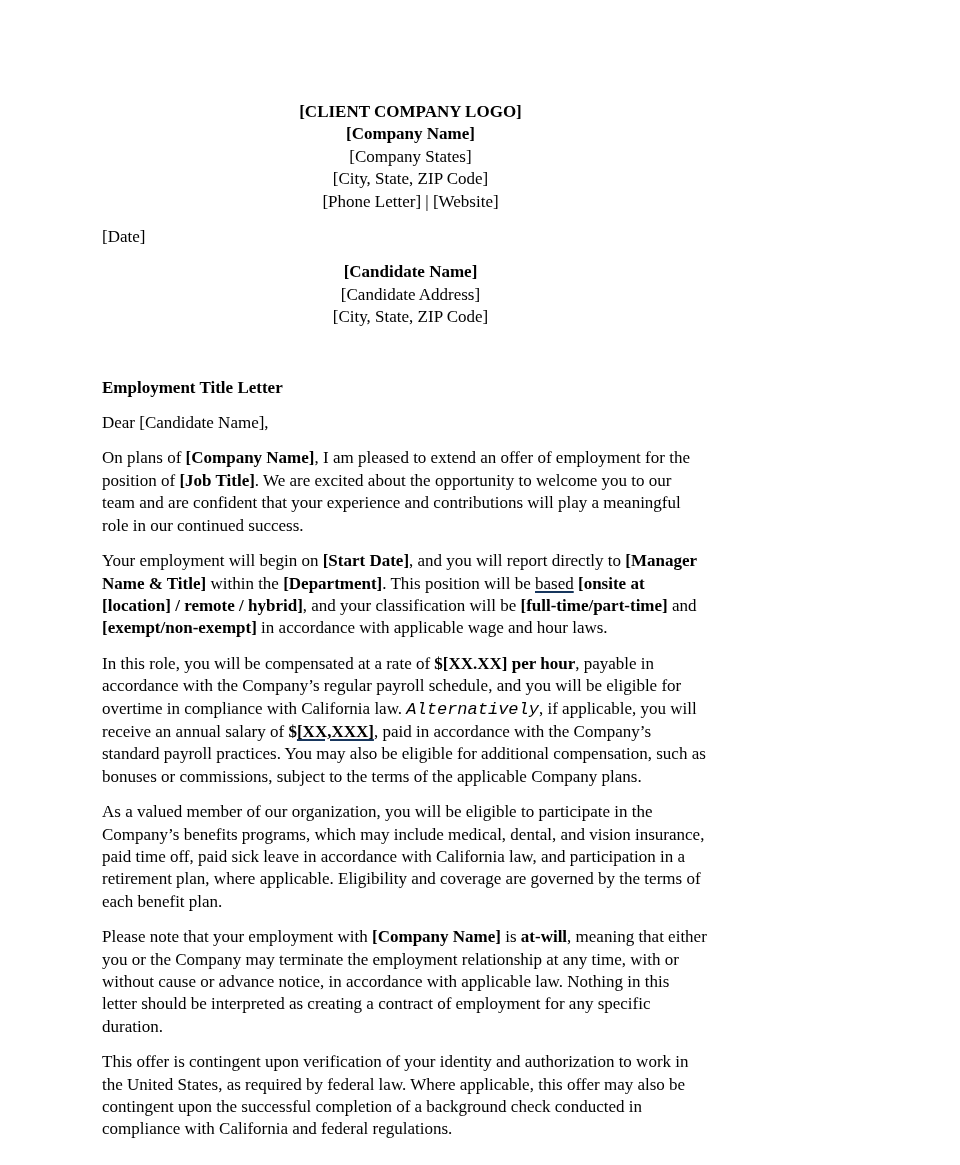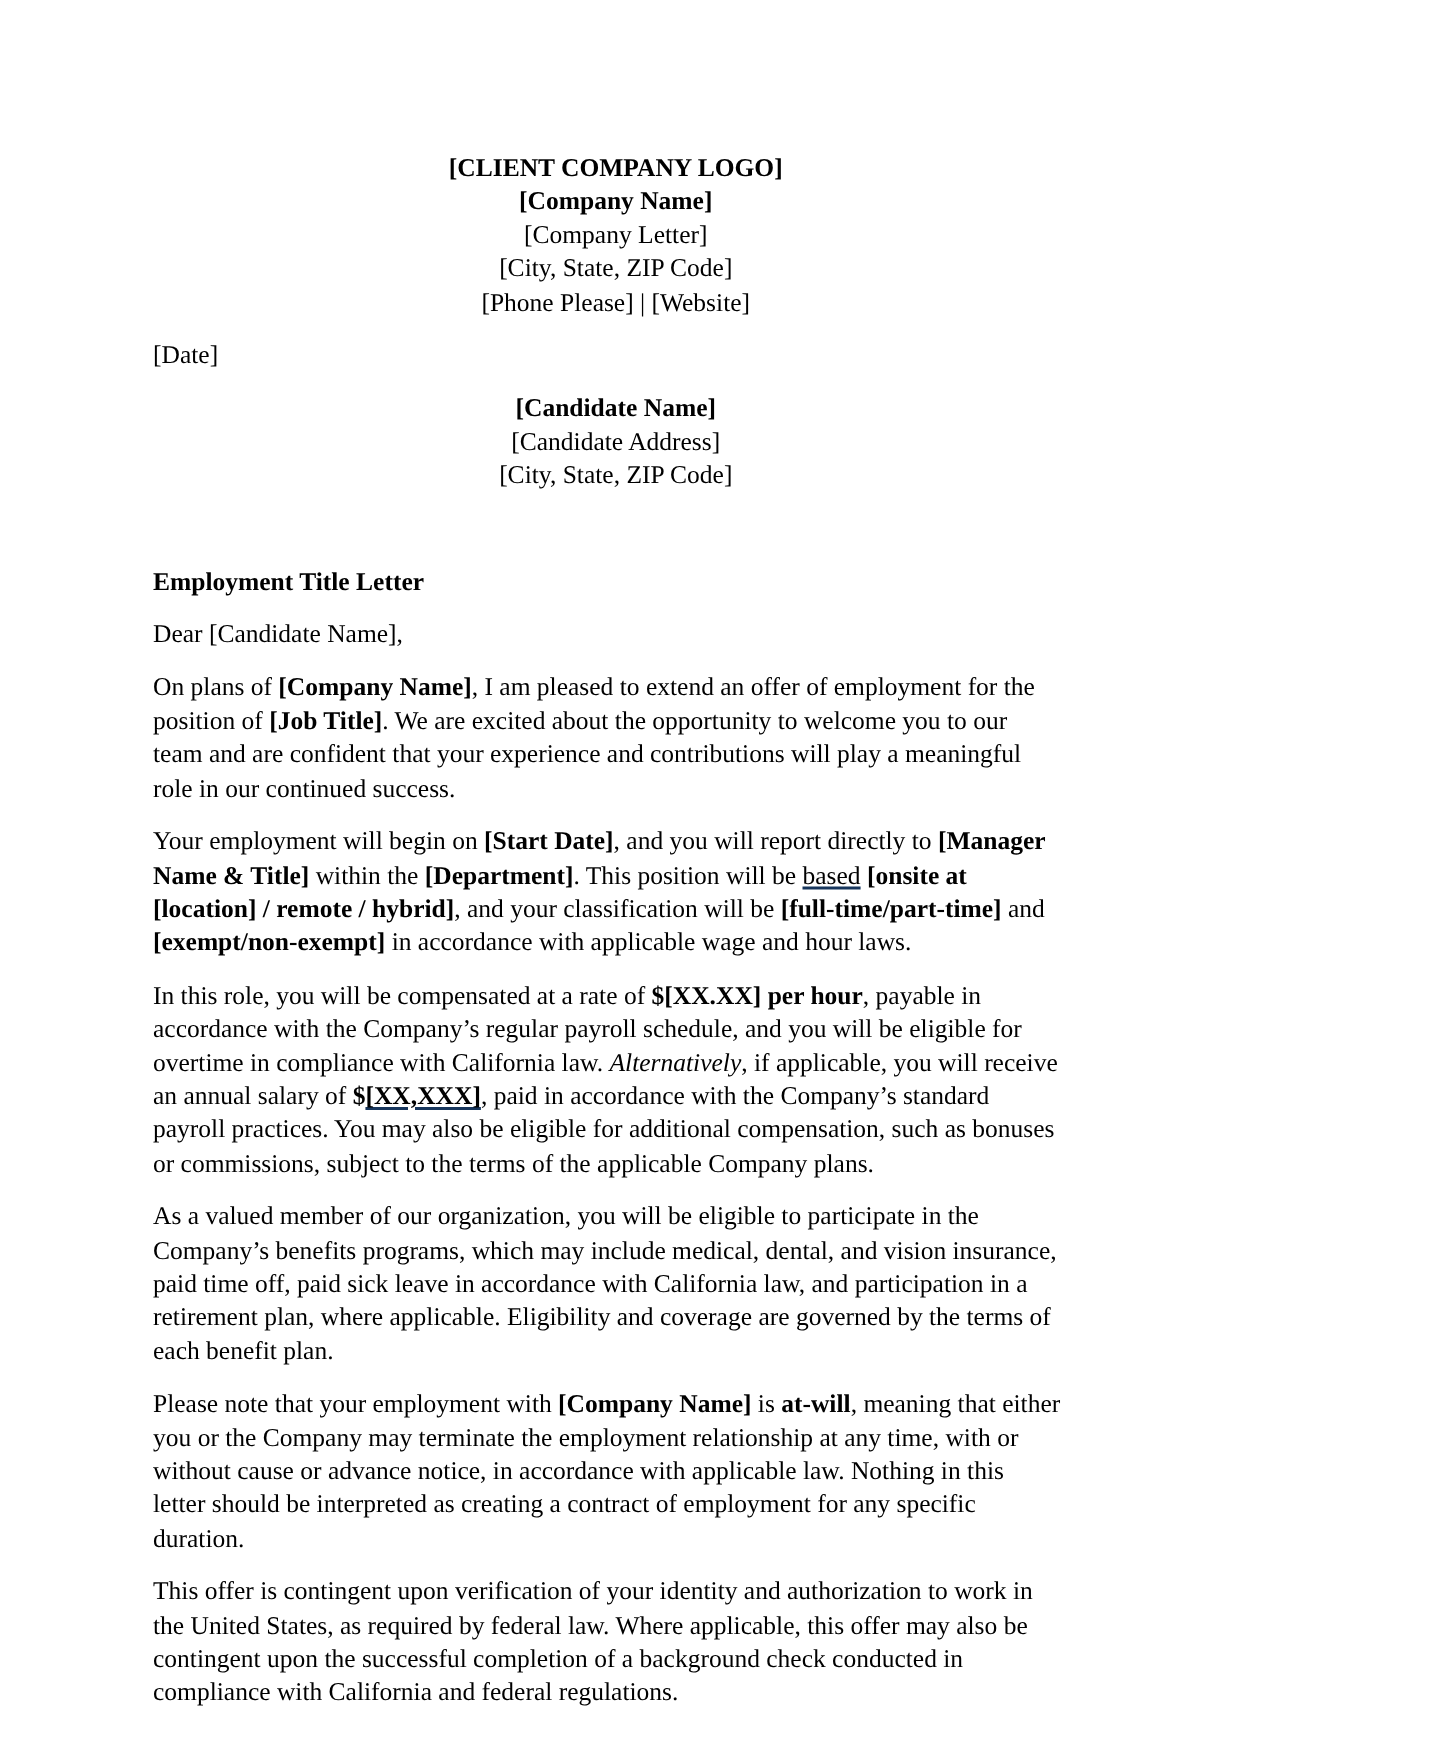--- a/index.html
+++ b/index.html
@@ -18,39 +18,39 @@
     width: 832px;
     height: 1165px;
     padding: 101px 113px 0 102px;
     overflow: hidden;
   }
   .letterhead { text-align: center; margin: 0 0 13px 0; }
   .letterhead div { margin: 0; }
   p { margin: 0 12px 13px 0; }
   .recipient { margin: 0 0 48px 0; text-align: center; }
   .b { font-weight: bold; }
-  .i { font-style: italic; }
+  .i { font-style: italic; font-family: Liberation Mono, monospace; }
   .u {
     text-decoration: underline;
     text-decoration-color: #17365d;
     text-decoration-thickness: 1.5px;
     text-underline-offset: 2px;
   }
 </style>
 </head>
 <body>
 
 <div class="page">
 
   <header class="letterhead">
     <div class="b">[CLIENT COMPANY LOGO]</div>
     <div class="b">[Company Name]</div>
-    <div>[Company Letter]</div>
+    <div>[Company States]</div>
     <div>[City, State, ZIP Code]</div>
-    <div>[Phone Please] | [Website]</div>
+    <div>[Phone Letter] | [Website]</div>
   </header>
 
   <p>[Date]</p>
 
   <div class="recipient">
     <div class="b">[Candidate Name]</div>
     <div>[Candidate Address]</div>
     <div>[City, State, ZIP Code]</div>
   </div>
 

